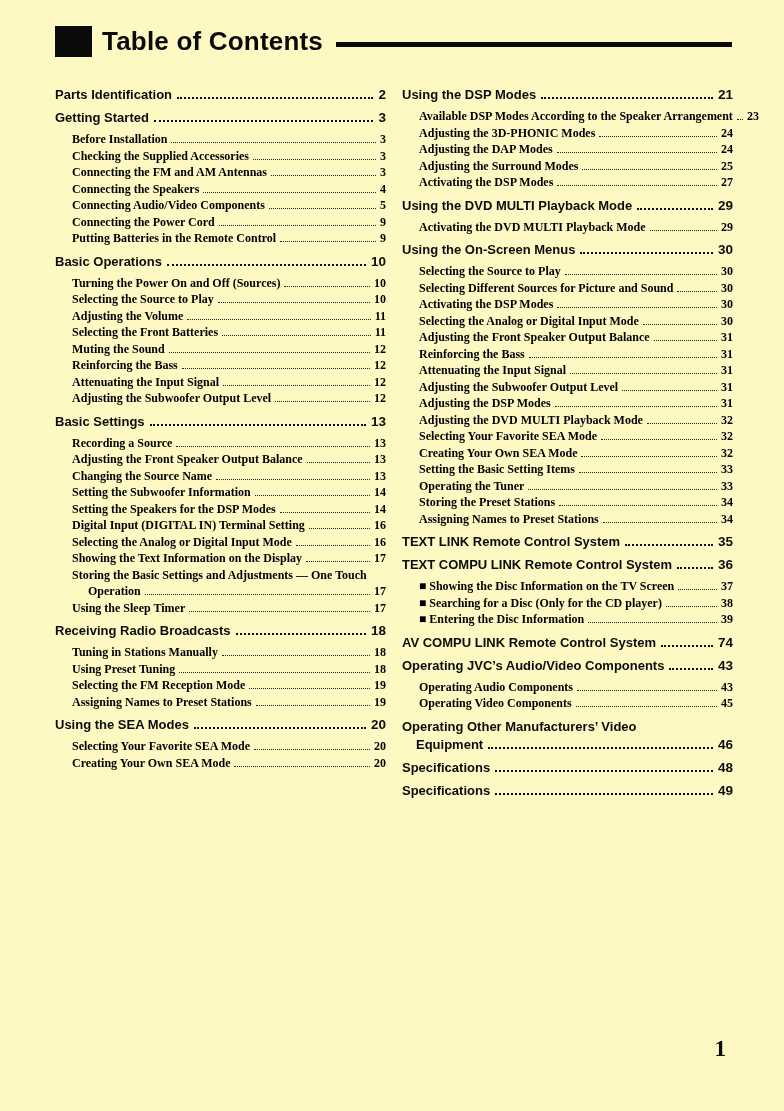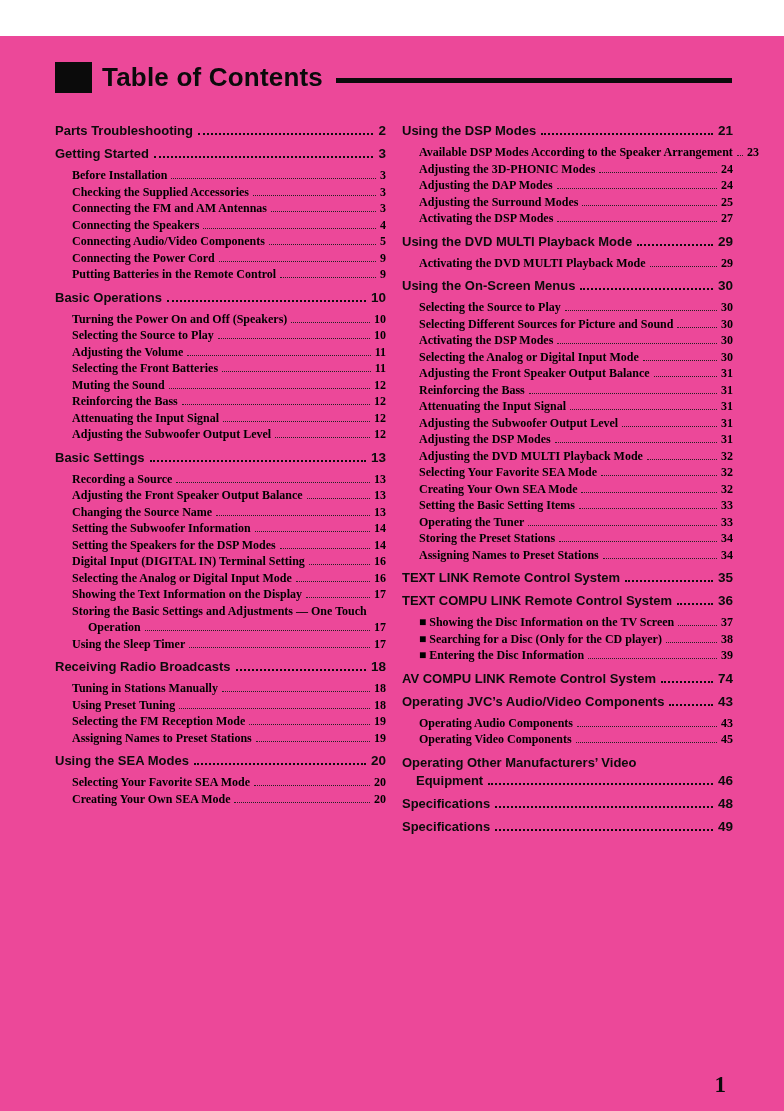--- a/index.html
+++ b/index.html
@@ -4,21 +4,21 @@
 <style>
   * { margin:0; padding:0; box-sizing:border-box; }
   html, body { width:784px; height:1111px; }
   body {
     background:#ffffff;
     color:#000000;
     font-family:"Liberation Serif", serif;
     position:relative;
     overflow:hidden;
   }
-  .page { position:absolute; inset:0; background:#ec4899;margin-top:36px; }
+  .page { position:absolute; inset:0; background:#fef9c3; }
 
   
   .header {
     position:absolute; left:55px; top:26px; right:52px;
     display:flex; align-items:center;
   }
   .black-square { width:37px; height:31px; background:#0b0b0b; margin-right:10px; flex:0 0 auto; }
   .page-title {
     font-family:"Liberation Sans", sans-serif;
     font-weight:700; font-size:26px; letter-spacing:0.2px;
@@ -82,21 +82,21 @@
   <div class="header">
     <div class="black-square"></div>
     <h1 class="page-title">Table of Contents</h1>
     <div class="title-rule"></div>
   </div>
 
   <div class="columns">
     <div class="column">
         <section class="toc-section">
           <div class="toc-heading">
-            <span class="h-label">Parts Troubleshooting</span>
+            <span class="h-label">Parts Identification</span>
             <span class="h-dots"></span>
             <span class="h-page">2</span>
           </div>
         </section>
         <section class="toc-section">
           <div class="toc-heading">
             <span class="h-label">Getting Started</span>
             <span class="h-dots"></span>
             <span class="h-page">3</span>
           </div>
@@ -136,21 +136,21 @@
             <span class="i-page">9</span>
           </div>
         </section>
         <section class="toc-section">
           <div class="toc-heading">
             <span class="h-label">Basic Operations</span>
             <span class="h-dots"></span>
             <span class="h-page">10</span>
           </div>
           <div class="toc-item">
-            <span class="i-label">Turning the Power On and Off (Speakers)</span>
+            <span class="i-label">Turning the Power On and Off (Sources)</span>
             <span class="i-dots"></span>
             <span class="i-page">10</span>
           </div>
           <div class="toc-item">
             <span class="i-label">Selecting the Source to Play</span>
             <span class="i-dots"></span>
             <span class="i-page">10</span>
           </div>
           <div class="toc-item">
             <span class="i-label">Adjusting the Volume</span>

